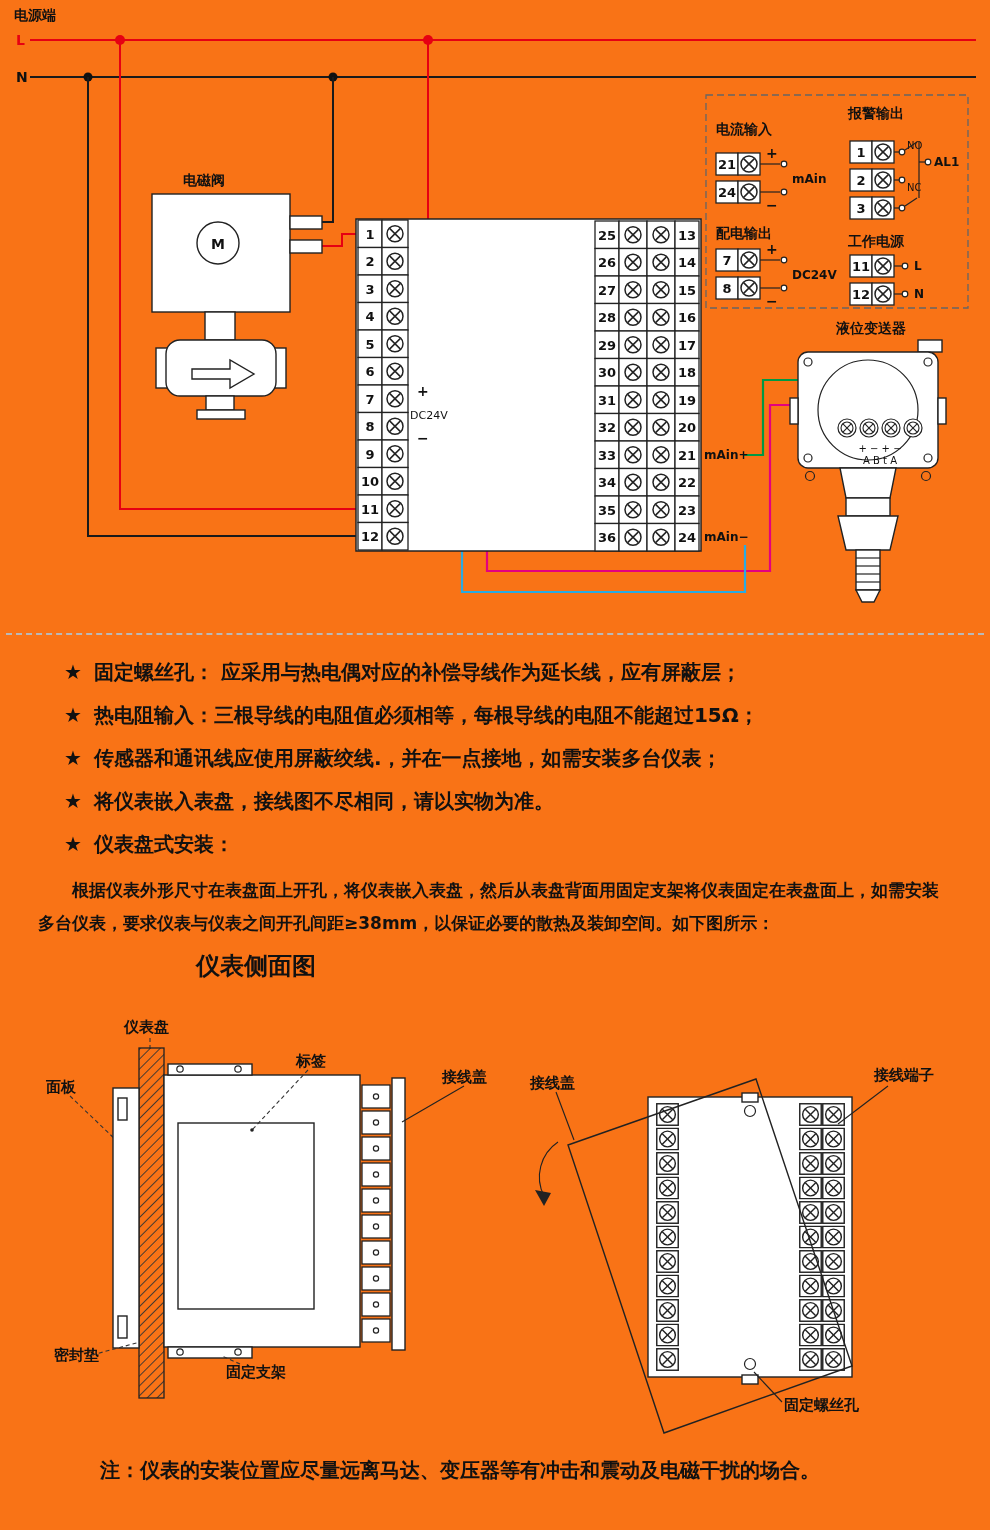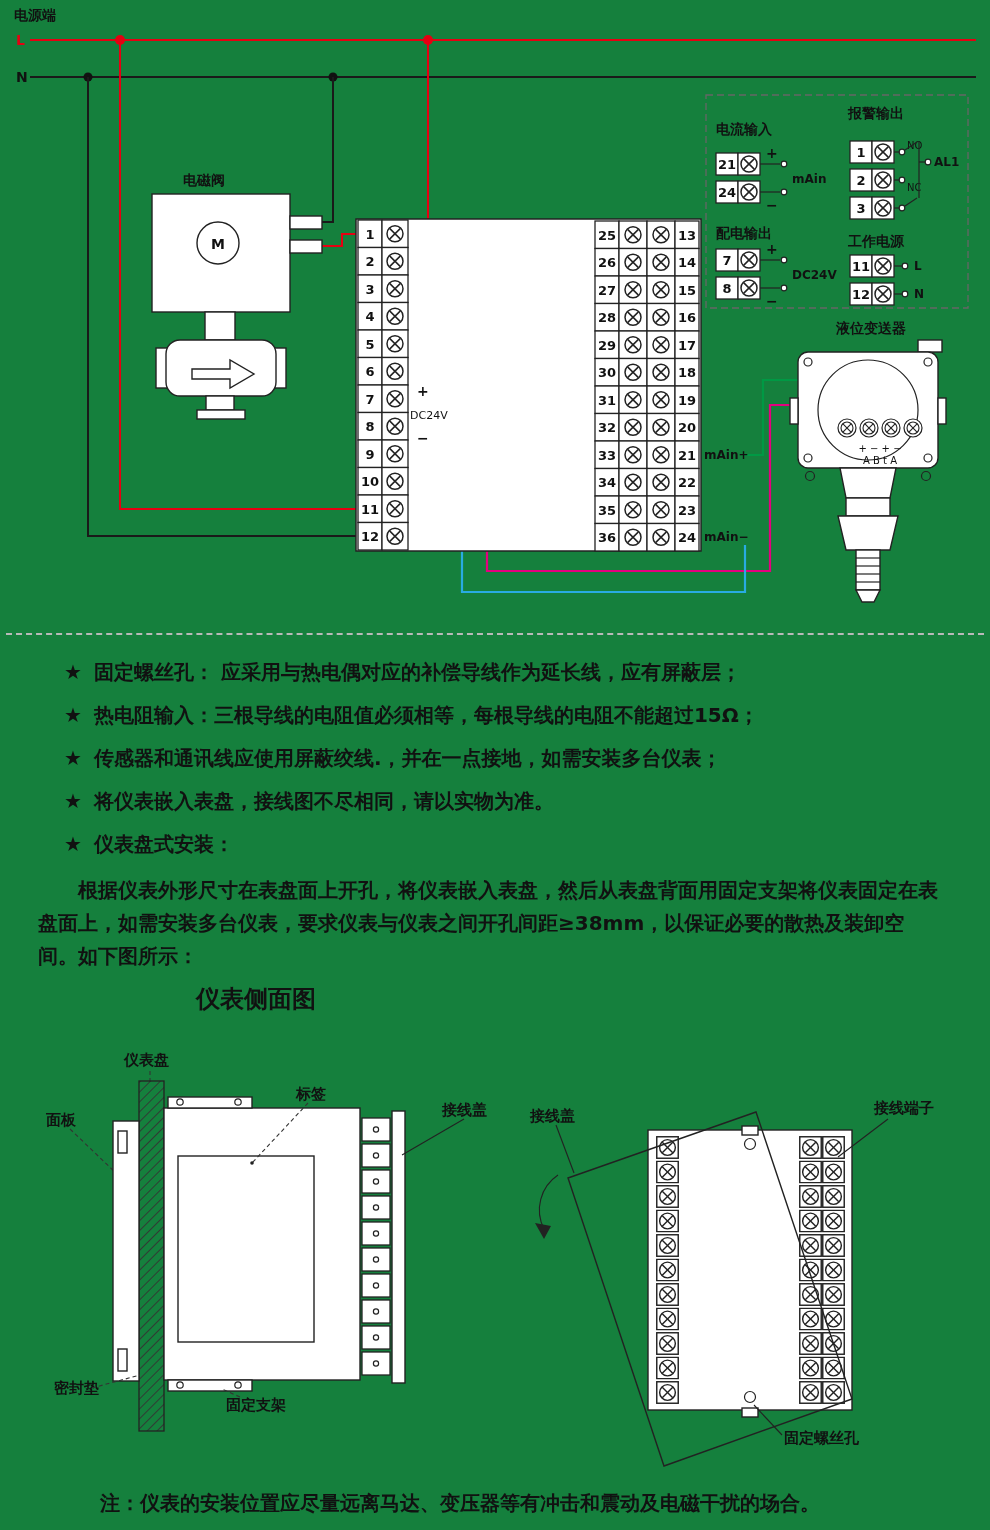--- a/index.html
+++ b/index.html
@@ -1,26 +1,26 @@
 <!DOCTYPE html>
 <html><head>
 <meta charset="utf-8">
 <style>
   *{box-sizing:border-box}
   html,body{margin:0;padding:0}
   body{background:#f7f7f7;font-family:"DejaVu Sans","Liberation Sans",sans-serif;color:#111}
-  .page{width:990px;height:1530px;overflow:hidden;background:#15803d;position:relative}
+  .page{width:990px;height:1530px;overflow:hidden;background:#f97316;position:relative}
   svg{display:block}
   .wiring{width:990px;height:625px}
   .drawings{width:990px;height:455px}
   .divider{border-top:2px dashed #b9b9b9;margin:8px 6px 0 6px}
   .notes{padding:24px 36px 0 64px}
   .note-line{display:flex;font-size:20px;font-weight:bold;line-height:27px;margin-bottom:16px}
   .note-line .star{margin-right:12px}
-  .para{font-size:20px;font-weight:bold;line-height:33px;margin:4px 10px 9px -26px;text-indent:2em}
+  .para{font-size:17px;font-weight:bold;line-height:33px;margin:4px 10px 9px -26px;text-indent:2em}
   .side-title{font-family:"DejaVu Serif","Liberation Serif",serif;font-size:24px;font-weight:bold;margin:10px 0 8px 196px}
   .footer-note{font-size:20px;font-weight:bold;margin:12px 0 0 100px}
   
   .w-red{stroke:#e60012;stroke-width:2;fill:none}
   .w-blk{stroke:#1a1a1a;stroke-width:2;fill:none}
   .w-mag{stroke:#e4007f;stroke-width:2.2;fill:none}
   .w-cyn{stroke:#29abe2;stroke-width:2.2;fill:none}
   .w-grn{stroke:#009944;stroke-width:2.2;fill:none}
   .shape{fill:#fff;stroke:#222;stroke-width:1.4}
   .ln{stroke:#222;stroke-width:1.2}

